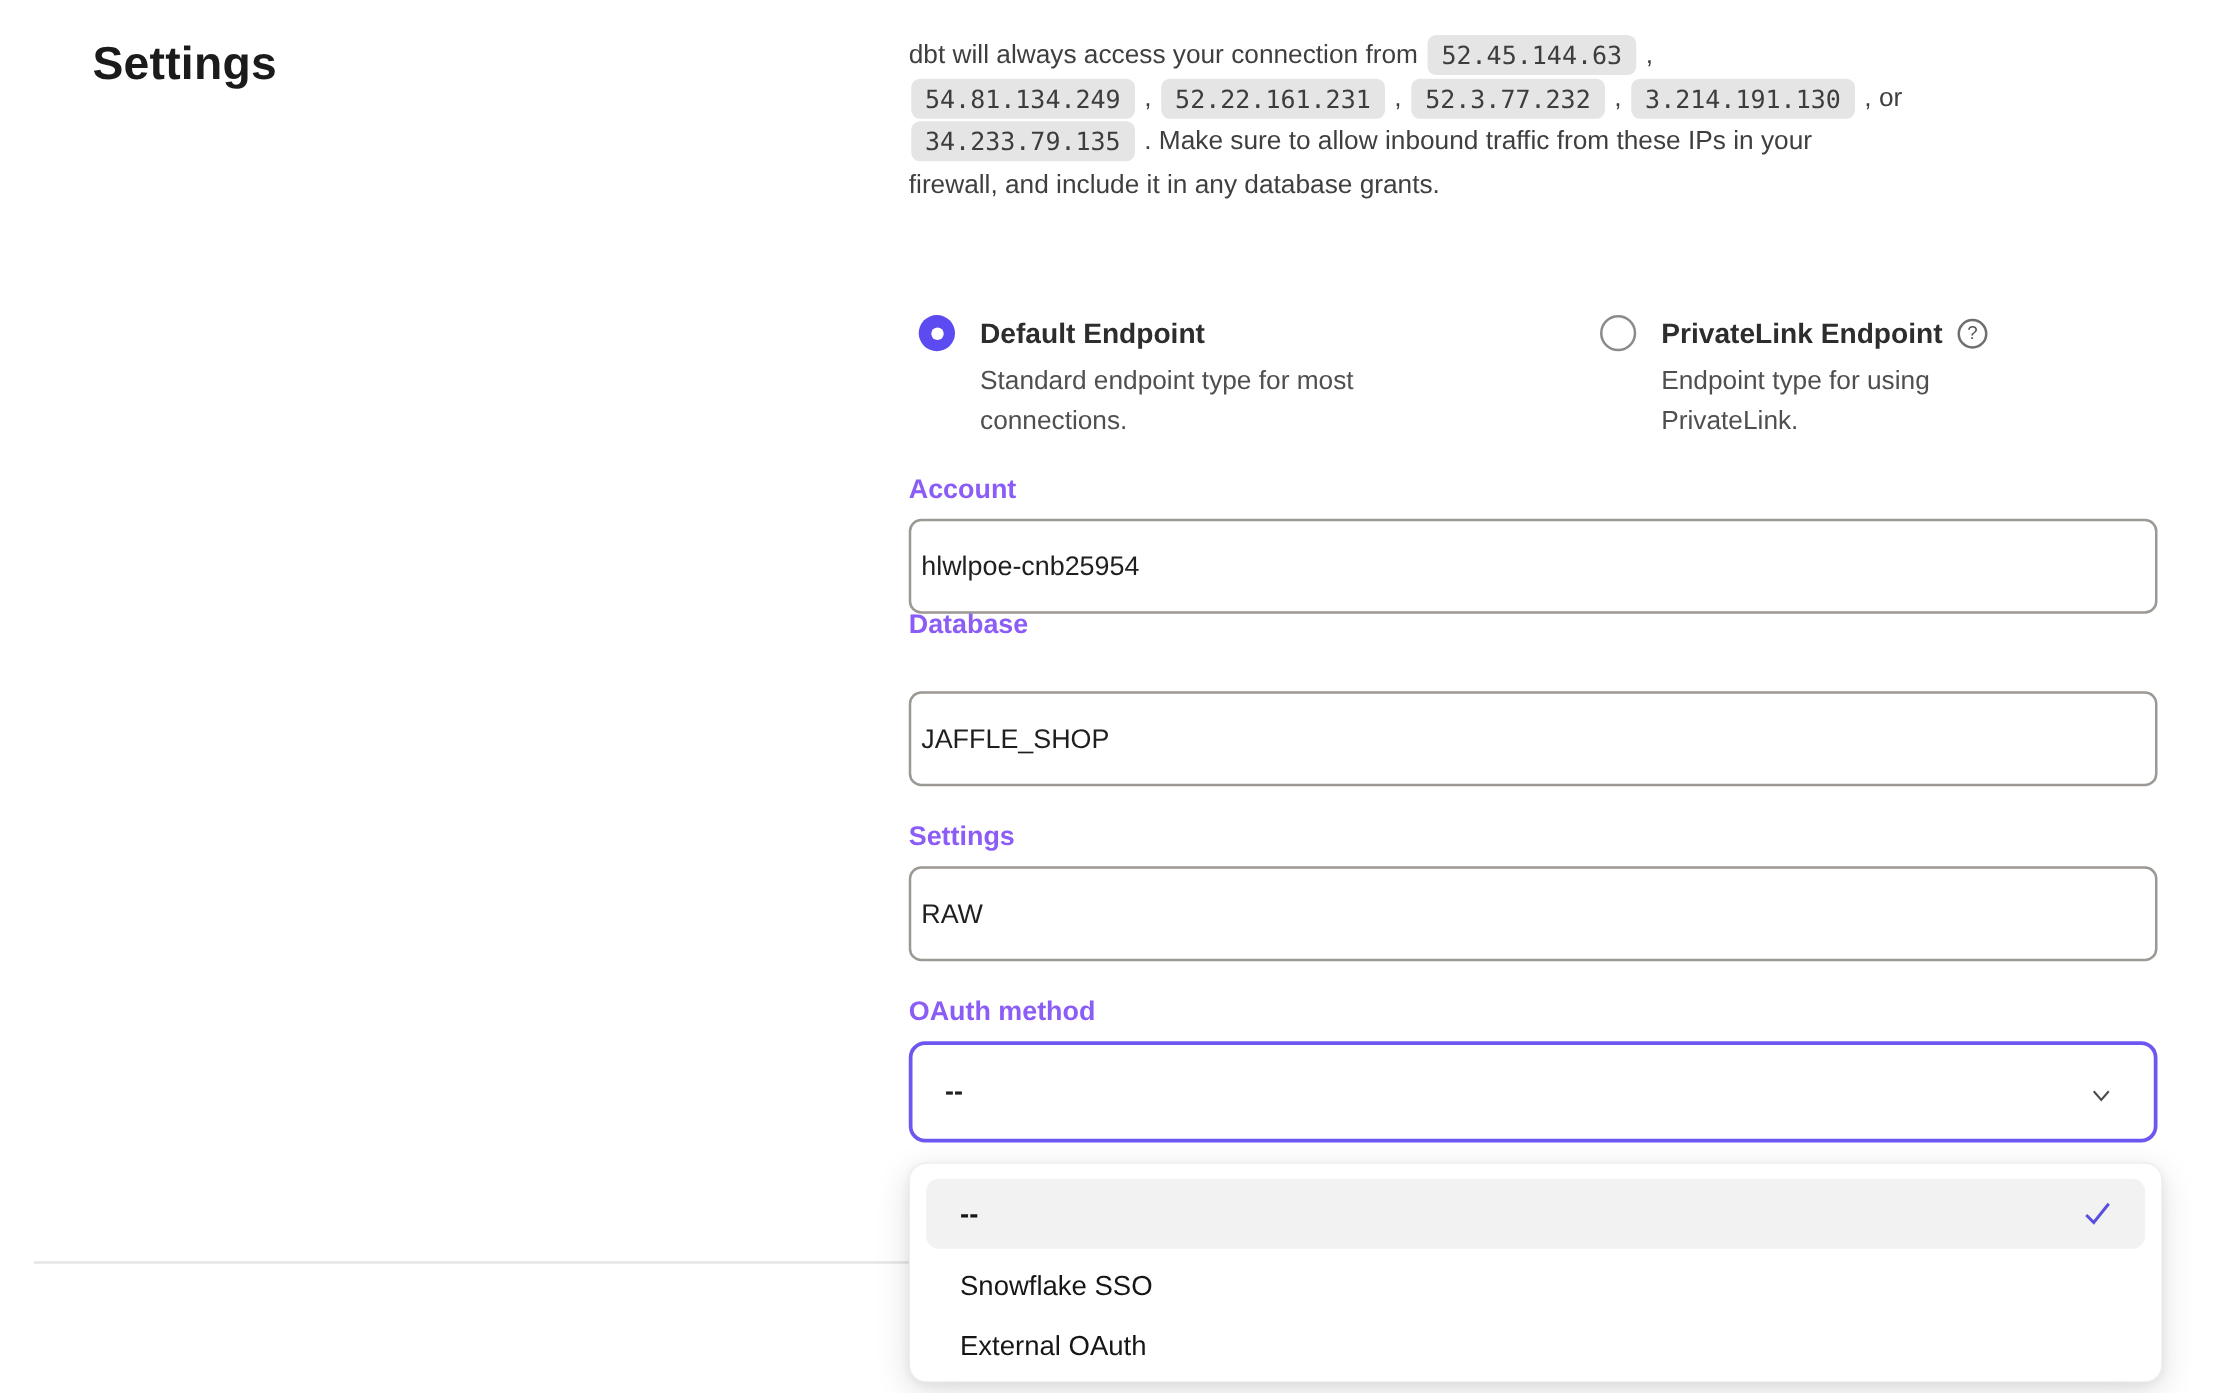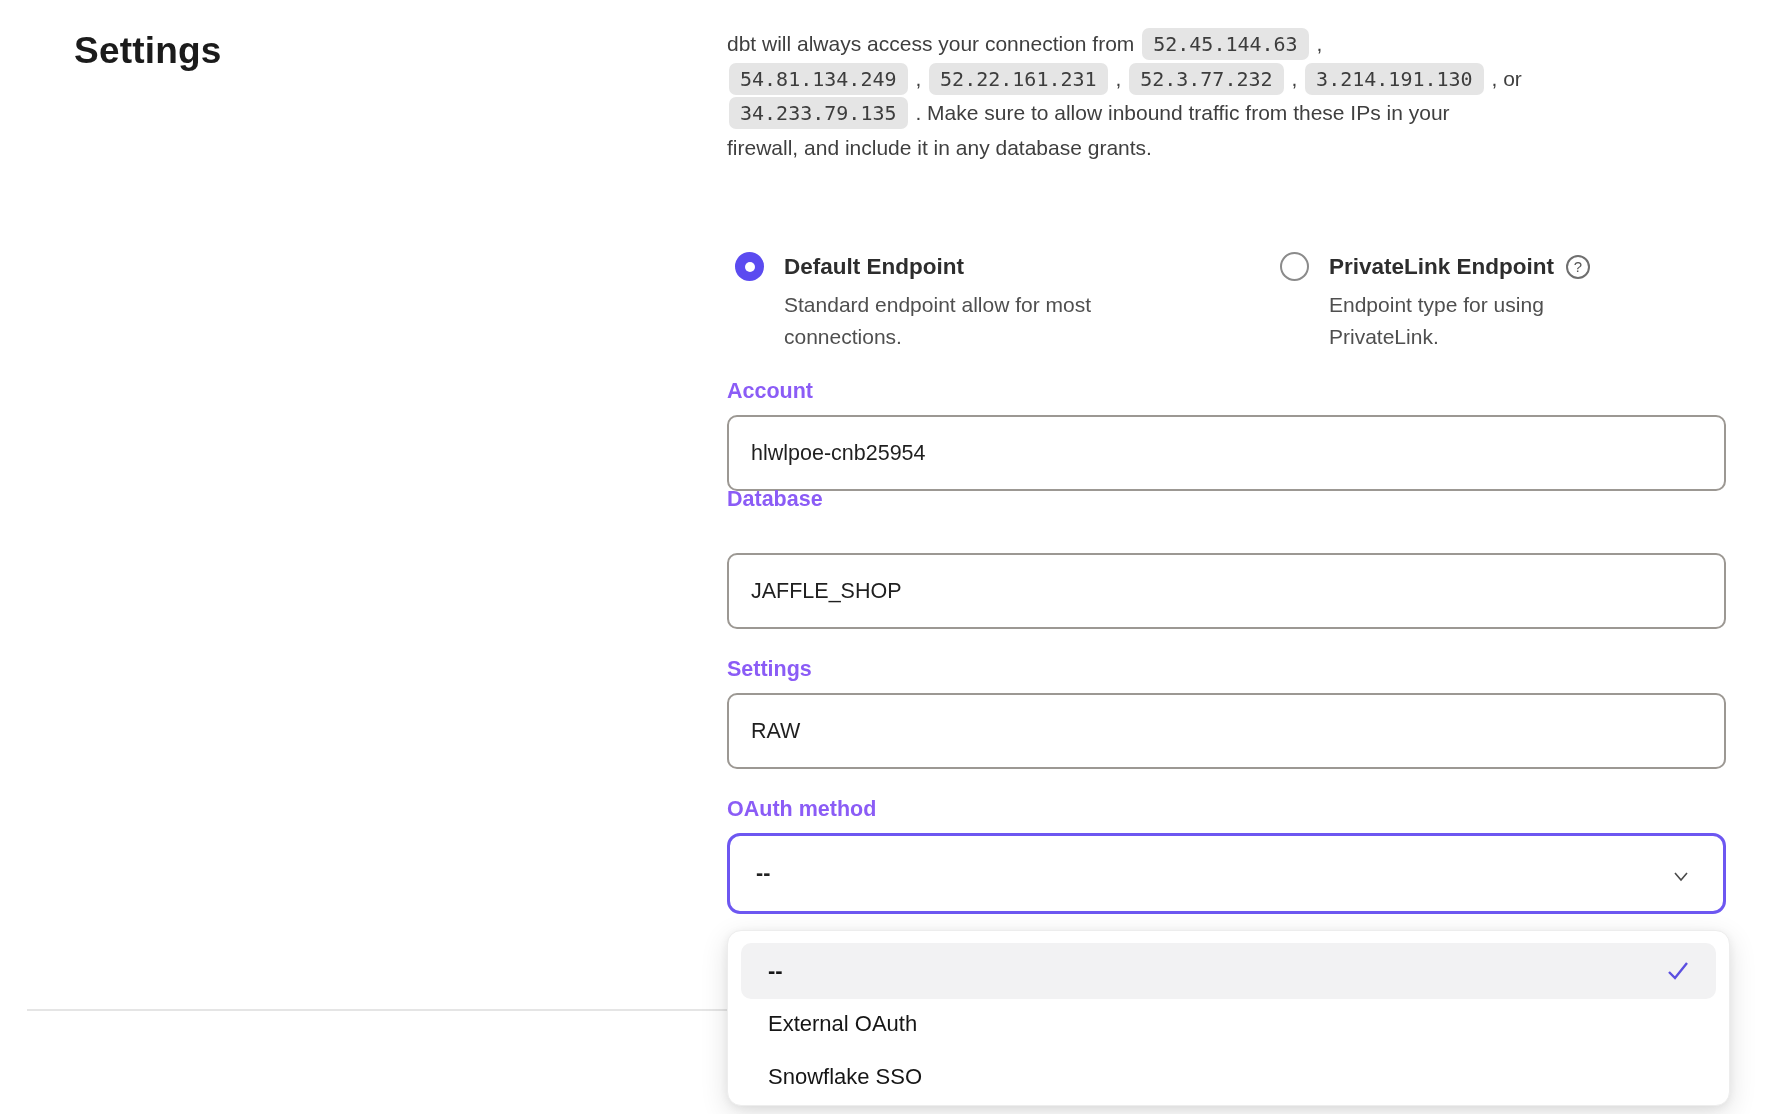--- a/index.html
+++ b/index.html
@@ -38,21 +38,21 @@
   .help-icon { display: inline-flex; align-items: center; justify-content: center;
     width: 24px; height: 24px; border: 2px solid #6f6f6f; border-radius: 50%;
     font-size: 15px; font-weight: 400; color: #555; margin-left: 12px; cursor: pointer; }
 
   
   .field-label { position: absolute; left: 727px; font-size: 21.5px; font-weight: 700;
     color: #8b5cf6; }
   .text-input { position: absolute; left: 727px; width: 999px; height: 76px;
     border: 2px solid #9c9893; border-radius: 10px; background: #ffffff;
     font-family: "Liberation Sans", sans-serif; font-size: 21.5px; color: #1f1f1f;
-    padding: 0 0 0 22px; outline: none; }
+    padding: 0 0 0 8px; outline: none; }
 
   
   .select-box { position: absolute; left: 727px; top: 833px; width: 999px; height: 81px;
     border: 3px solid #6d57f1; border-radius: 13px; background: #ffffff; cursor: pointer;
     display: flex; align-items: center; }
   .select-value { margin-left: 26px; font-size: 21.5px; font-weight: 700; color: #222222; }
   .select-chevron { position: absolute; right: 30px; top: 28px; width: 24px; height: 24px; }
 
   
   .divider { position: absolute; left: 27px; top: 1009px; width: 1703px; height: 2px;
@@ -80,21 +80,21 @@
   <div class="intro">
       <div class="intro-line"><span>dbt will always access your connection from </span><code class="ip-chip">52.45.144.63</code><span> ,</span></div>
       <div class="intro-line"><code class="ip-chip">54.81.134.249</code><span> , </span><code class="ip-chip">52.22.161.231</code><span> , </span><code class="ip-chip">52.3.77.232</code><span> , </span><code class="ip-chip">3.214.191.130</code><span> , or</span></div>
       <div class="intro-line"><code class="ip-chip">34.233.79.135</code><span> . Make sure to allow inbound traffic from these IPs in your</span></div>
       <div class="intro-line"><span>firewall, and include it in any database grants.</span></div>
     </div>
 
   <div class="endpoint-option opt-default">
     <span class="radio selected"></span>
     <div class="opt-title">Default Endpoint</div>
-    <div class="opt-desc">Standard endpoint allow for most connections.</div>
+    <div class="opt-desc">Standard endpoint type for most connections.</div>
   </div>
 
   <div class="endpoint-option opt-privatelink">
     <span class="radio unselected"></span>
     <div class="opt-title">
       <span>PrivateLink Endpoint</span>
       <span class="help-icon">?</span>
     </div>
     <div class="opt-desc">Endpoint type for using PrivateLink.</div>
   </div>
@@ -118,21 +118,21 @@
 
   <div class="divider"></div>
 
   <div class="dropdown">
     <div class="dd-option highlighted">
       <span>--</span>
       <svg class="check-icon" viewBox="0 0 26 26">
         <polyline points="4,14 10,20 22,5" fill="none" stroke="#5b4fe0" stroke-width="2.4"></polyline>
       </svg>
     </div>
+    <div class="dd-option plain" style="margin-top:6px">
+      <span>Snowflake SSO</span>
+    </div>
     <div class="dd-option plain">
       <span>External OAuth</span>
-    </div>
-    <div class="dd-option plain" style="margin-top:6px">
-      <span>Snowflake SSO</span>
     </div>
   </div>
 
 </div>
 
 </body></html>

